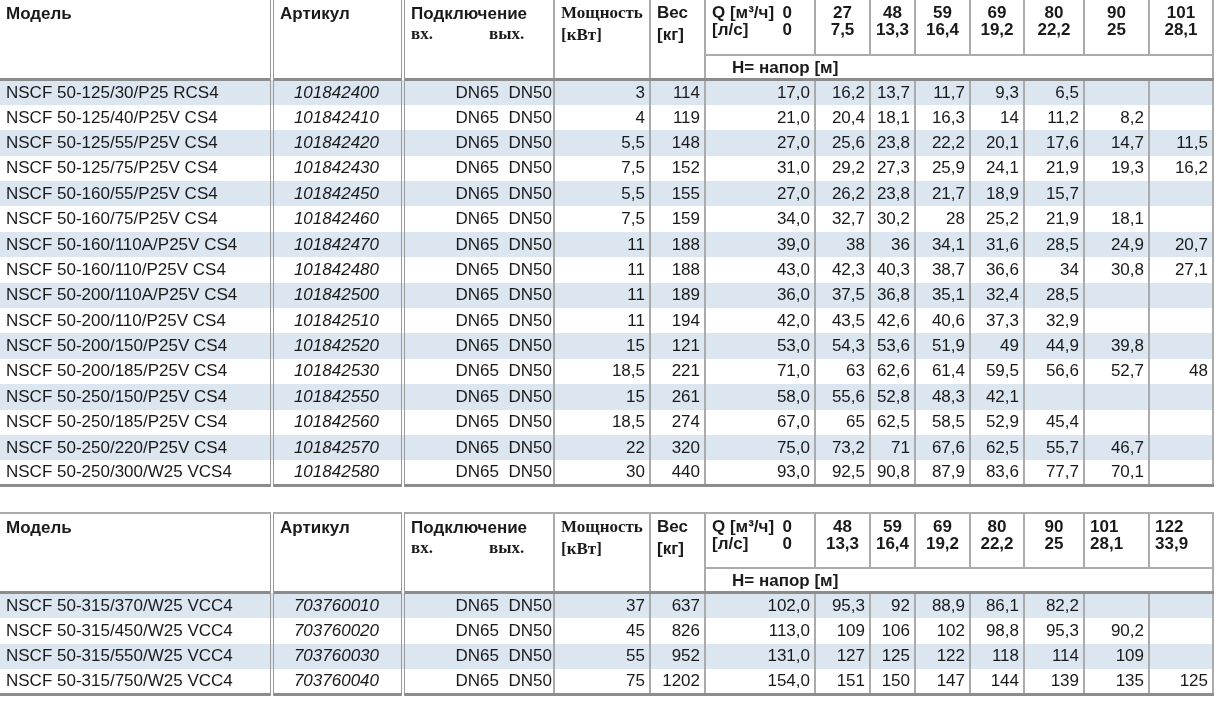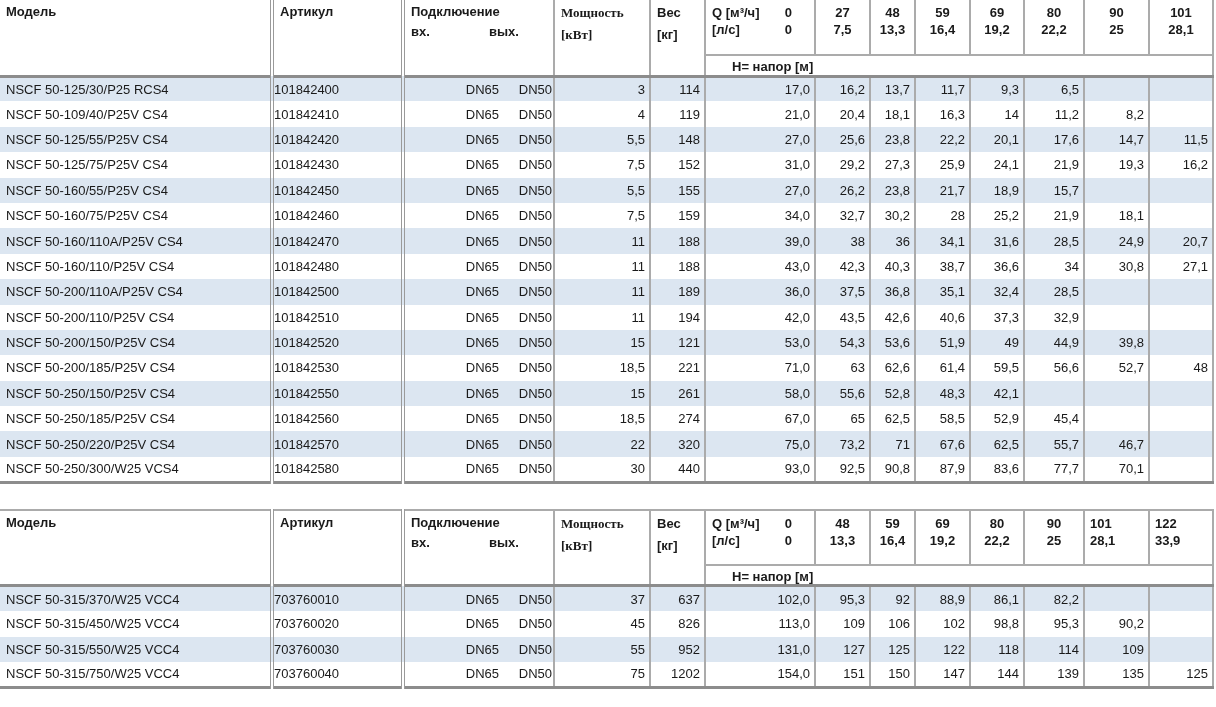--- a/index.html
+++ b/index.html
@@ -9,21 +9,21 @@
     --text:#1a1a1a;
   }
   *{box-sizing:border-box;margin:0;padding:0;}
   html,body{width:1216px;height:707px;overflow:hidden;background:#ffffff;}
   body{font-family:"Liberation Sans","DejaVu Sans",sans-serif;color:var(--text);}
   .page{width:1216px;height:707px;}
   table.pump-table{
     width:964px;
     border-collapse:collapse;
     table-layout:fixed;
-    font-size:13px;
+    font-size:17px;
   }
   table.pump-table.second{margin-top:25px;}
   table.pump-table.second thead tr.head-main th{border-top:2px solid var(--border_light);}
 
   
   col.w-model{width:272px;} col.w-article{width:131px;} col.w-conn{width:151px;}
   col.w-power{width:96px;}  col.w-weight{width:55px;}  col.w-q0{width:110px;}
   col.w-q1{width:55px;} col.w-q2{width:45px;} col.w-q3{width:55px;} col.w-q4{width:54px;}
   col.w-q5{width:60px;} col.w-q6{width:65px;} col.w-q7{width:64px;}
 
@@ -36,42 +36,42 @@
   tr.head-h{height:21px;}
   th.c-model{border-right:4px double #9a9a9a;}
   th.c-article{border-right:4px double #9a9a9a;}
   th.c-conn{border-right:2px solid var(--border_light);}
   th.c-power{border-right:2px solid var(--border_light);font-family:Liberation Serif, serif;}
   th.c-weight{border-right:2px solid var(--border_light);}
   th.c-q0{border-right:2px solid var(--border_light);margin-left:23px;}
   th.c-q{border-right:2px solid var(--border_light);text-align:center;padding:4px 2px 0 2px;line-height:17px;}
   th.c-q:last-child{border-right:2px solid var(--border_light);}
   th.c-q.q-left{text-align:left;padding-left:5px;}
-  .conn-sub{display:flex;margin-top:5px;}
+  .conn-sub{display:flex;font-family:Liberation Serif, serif;}
   .conn-sub .in-lbl{width:78px;display:inline-block;}
   th.c-power div,th.c-weight div{line-height:17px;}
   th.c-power div:first-child,th.c-weight div:first-child{margin-bottom:5px;}
   .qline{display:flex;justify-content:space-between;line-height:17px;}
   .qline .qv{padding-right:18px;}
   th.h-cell{
     border-left:2px solid var(--border_light);
     border-top:2px solid var(--border_light);
     border-right:2px solid var(--border_light);
     padding:2px 0 0 26px;vertical-align:middle;
   }
   
   tbody tr:first-child td{border-top:3px solid var(--border_dark);}
   tbody tr:last-child td{border-bottom:3px solid var(--border_dark);}
 
   
   tbody tr{height:25.4px;}
   tbody tr:nth-child(odd){background:var(--stripe);}
   tbody td{vertical-align:middle;padding:0;}
   td.td-model{text-align:left;padding-left:6px;border-right:4px double #9a9a9a;}
-  td.td-article{text-align:left;padding-right:10px;border-right:4px double #9a9a9a;}
+  td.td-article{text-align:right;padding-right:22px;border-right:4px double #9a9a9a;font-style:italic;}
   td.td-conn{border-right:2px solid var(--border_light);white-space:nowrap;}
   td.td-conn .dn-in{display:inline-block;width:94px;text-align:right;}
   td.td-conn .dn-out{display:inline-block;width:55px;text-align:right;padding-right:2px;}
   td.td-power{text-align:right;padding-right:4px;border-right:2px solid var(--border_light);}
   td.td-weight{text-align:right;padding-right:4px;border-right:2px solid var(--border_light);}
   td.td-h{text-align:right;padding-right:4px;border-right:2px solid var(--border_light);}
 </style>
 </head>
 <body>
 
@@ -165,21 +165,21 @@
           <td class="td-h">17,0</td>
           <td class="td-h">16,2</td>
           <td class="td-h">13,7</td>
           <td class="td-h">11,7</td>
           <td class="td-h">9,3</td>
           <td class="td-h">6,5</td>
           <td class="td-h"></td>
           <td class="td-h"></td>
         </tr>
         <tr>
-          <td class="td-model">NSCF 50-109/40/P25V CS4</td>
+          <td class="td-model">NSCF 50-125/40/P25V CS4</td>
           <td class="td-article">101842410</td>
           <td class="td-conn"><span class="dn-in">DN65</span><span class="dn-out">DN50</span></td>
           <td class="td-power">4</td>
           <td class="td-weight">119</td>
           <td class="td-h">21,0</td>
           <td class="td-h">20,4</td>
           <td class="td-h">18,1</td>
           <td class="td-h">16,3</td>
           <td class="td-h">14</td>
           <td class="td-h">11,2</td>

